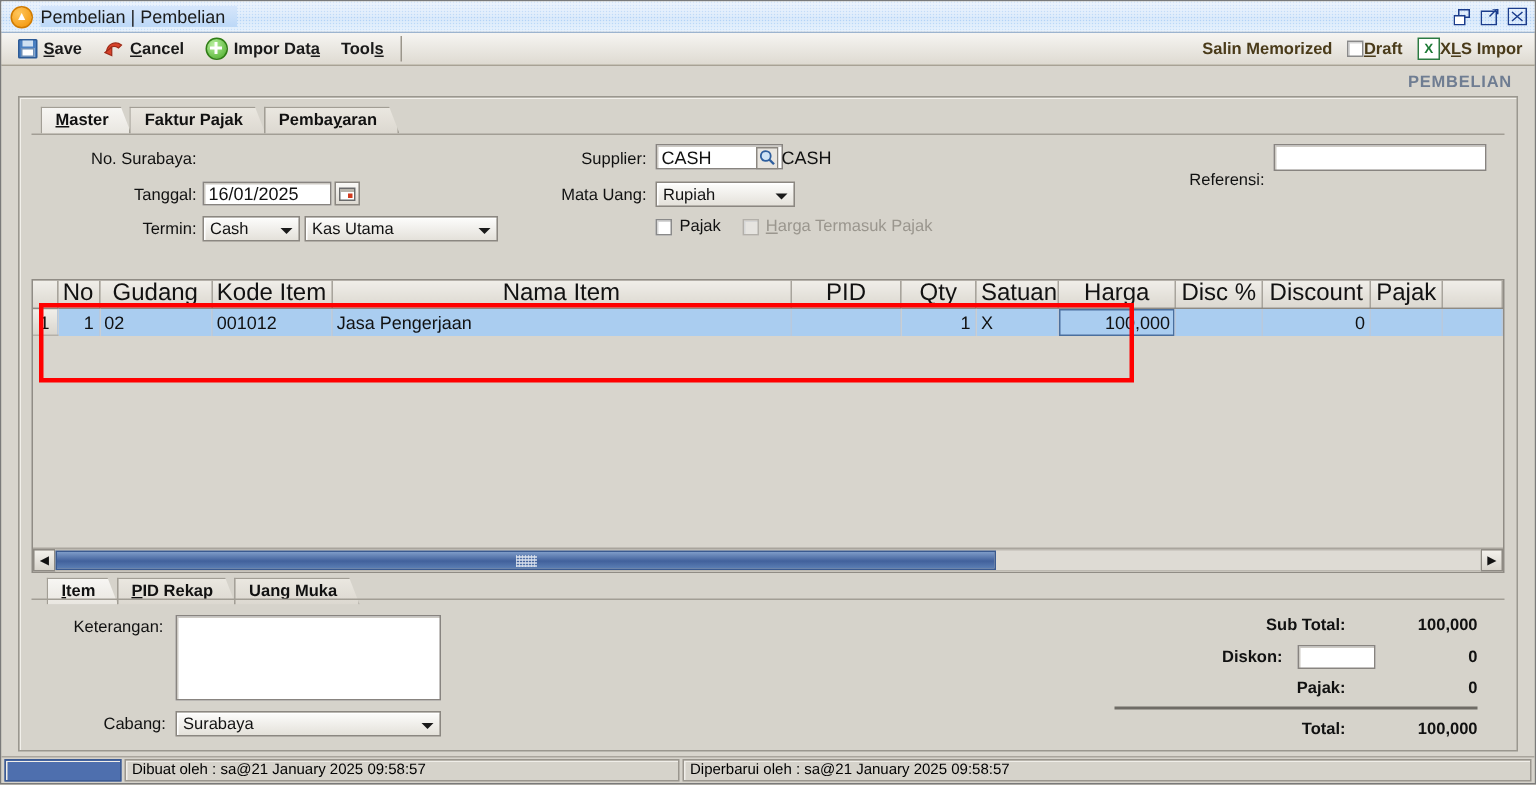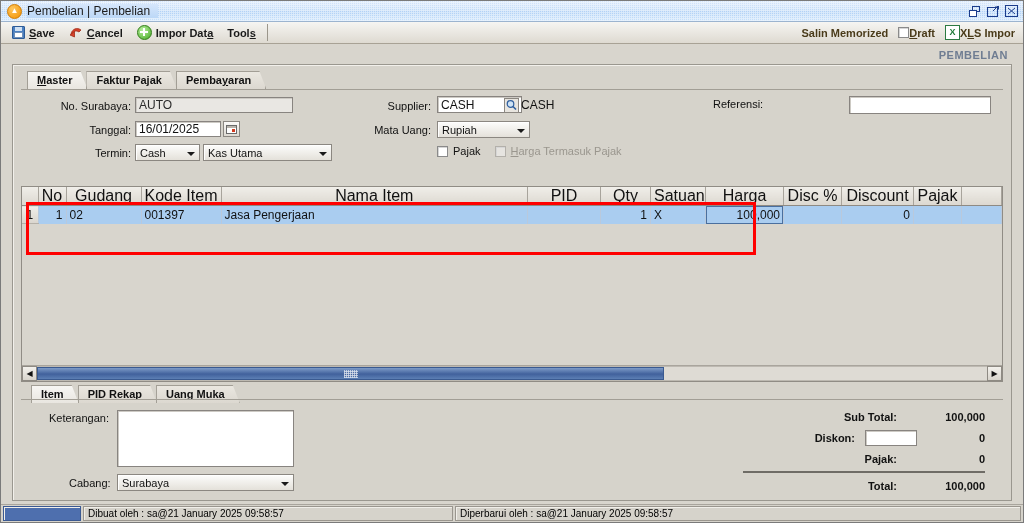--- a/index.html
+++ b/index.html
@@ -343,23 +343,20 @@
         <div class="tab">Faktur Pajak</div>
         <div class="tab">Pemba<u>y</u>aran</div>
       </div>
       <div class="tabs-line"></div>
 
       <div class="form">
 
         <div class="fld" style="left:22px;top:10px;width:96px;justify-content:flex-end;">
           <span class="lbl">No. Surabaya:</span>
         </div>
-        <div class="fld" style="left:122px;top:7px;">
-          <span class="inp gray" style="width:158px;">AUTO</span>
-        </div>
 
         <div class="fld" style="left:22px;top:34px;width:96px;justify-content:flex-end;">
           <span class="lbl">Tanggal:</span>
         </div>
         <div class="fld" style="left:122px;top:31px;">
           <span class="inp" style="width:86px;">16/01/2025</span>
           <span class="btn-sm">
             <span class="mini-cal"></span>
           </span>
         </div>
@@ -396,21 +393,21 @@
           <span class="sel" style="width:93px;">Rupiah</span>
         </div>
 
         <div class="fld" style="left:424px;top:55px;gap:5px;">
           <span class="chk"></span>
           <span class="lbl">Pajak</span>
           <span class="chk disabled" style="margin-left:9px;"></span>
           <span class="lbl dim"><u>H</u>arga Termasuk Pajak</span>
         </div>
 
-        <div class="fld" style="left:700px;top:8px;width:130px;justify-content:flex-start;">
+        <div class="fld" style="left:700px;top:24px;width:130px;justify-content:flex-end;">
           <span class="lbl">Referensi:</span>
         </div>
         <div class="fld" style="left:836px;top:6px;">
           <span class="inp" style="width:142px;height:18px;line-height:17px;"></span>
         </div>
       </div>
 
       <div class="gridwrap">
         <table class="grid">
           <colgroup>
@@ -443,21 +440,21 @@
               <th>Discount</th>
               <th>Pajak</th>
               <th></th>
             </tr>
           </thead>
           <tbody>
             <tr class="datarow">
               <td class="rowhdr">1</td>
               <td class="num">1</td>
               <td>02</td>
-              <td>001397</td>
+              <td>001012</td>
               <td>Jasa Pengerjaan</td>
               <td></td>
               <td class="num">1</td>
               <td>X</td>
               <td class="focused">100,000</td>
               <td></td>
               <td class="num">0</td>
               <td></td>
               <td></td>
             </tr>

